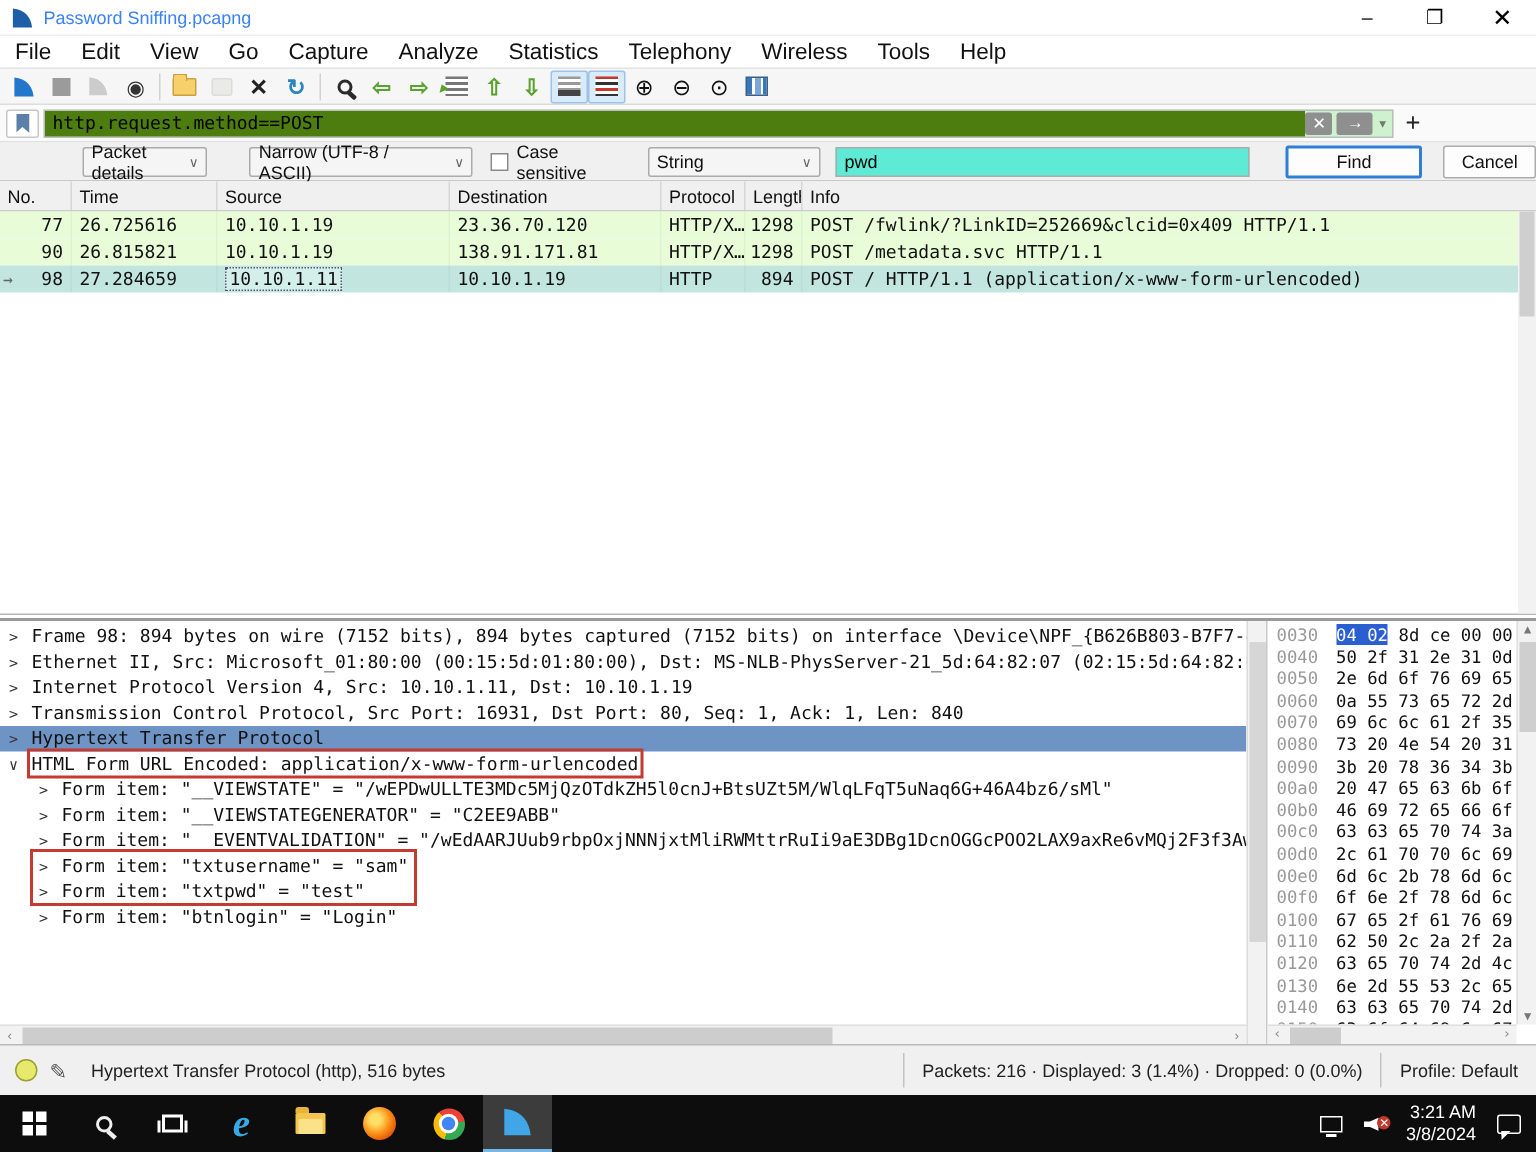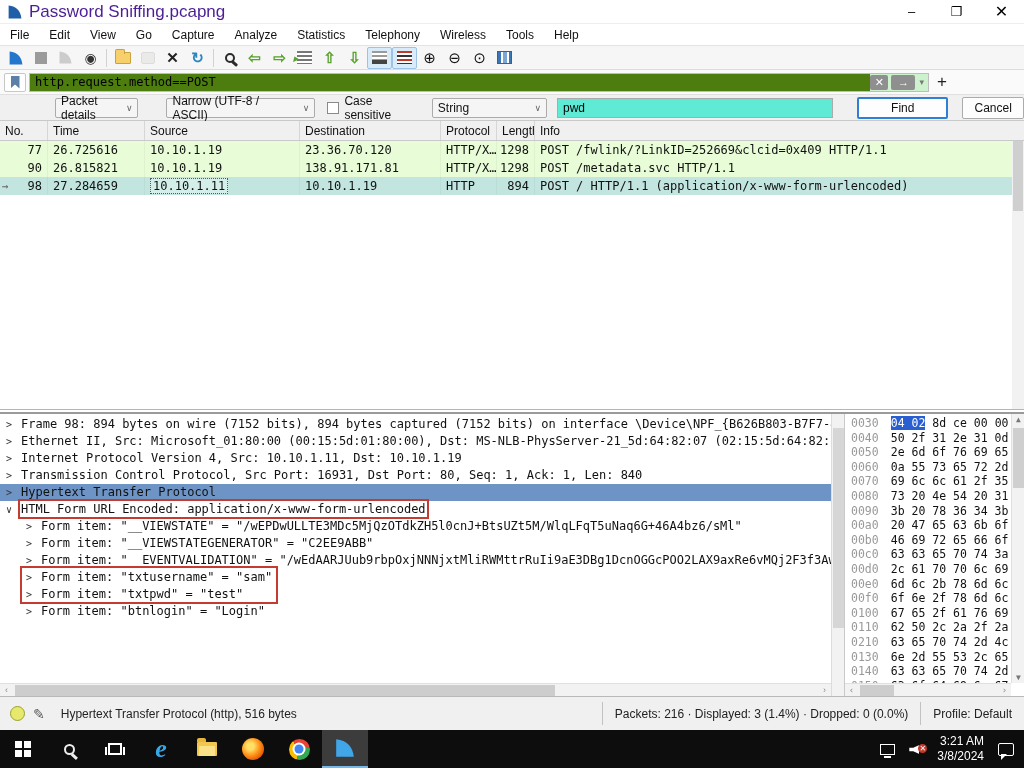--- a/index.html
+++ b/index.html
@@ -3,28 +3,28 @@
 <meta charset="utf-8">
 <style>
   * { margin:0; padding:0; box-sizing:border-box; }
   html,body { width:1024px; height:768px; overflow:hidden;
     font-family:"Liberation Sans", sans-serif; background:#fff; color:#111; }
 
   
   .titlebar { position:absolute; top:0; left:0; width:1024px; height:24px;
     background:#fff; display:flex; align-items:center; border-bottom:1px solid #eee; }
   .titlebar .appicon { margin:0 6px 0 7px; }
-  .titlebar .title { font-size:17px; color:#4c1d95; }
+  .titlebar .title { font-size:12px; color:#3b82f6; }
   .sysbtns { margin-left:auto; display:flex; height:100%; }
   .sysbtn { width:45px; height:100%; display:flex; align-items:center; justify-content:center;
     font-size:13px; color:#000; }
   .sysbtn.close { font-size:16px; }
 
   .menubar { position:absolute; top:24px; left:0; width:1024px; height:21px;
-    background:#fff; display:flex; align-items:center; font-size:12px; }
+    background:#fff; display:flex; align-items:center; font-size:15px; }
   .menuitem { padding:2px 10px; }
 
   .toolbar { position:absolute; top:45px; left:0; width:1024px; height:25px;
     background:#f6f6f6; border-top:1px solid #e3e3e3; border-bottom:1px solid #dcdcdc;
     display:flex; align-items:center; padding-left:3px; }
   .tbtn { width:25px; height:22px; display:flex; align-items:center; justify-content:center;
     font-size:15px; position:relative; }
   .tbtn.toggled { background:#d9eaf8; border:1px solid #9cc3e5; border-radius:2px; }
   .tsep { width:1px; height:18px; background:#d2d2d2; margin:0 3px; }
   .dis { opacity:.38; }
@@ -484,21 +484,21 @@
 
       <div class="hrow">
         <span class="hoff">0100</span><span class="hsel"></span><span>67 65 2f 61 76 69</span>
       </div>
 
       <div class="hrow">
         <span class="hoff">0110</span><span class="hsel"></span><span>62 50 2c 2a 2f 2a</span>
       </div>
 
       <div class="hrow">
-        <span class="hoff">0210</span><span class="hsel"></span><span>63 65 70 74 2d 4c</span>
+        <span class="hoff">0120</span><span class="hsel"></span><span>63 65 70 74 2d 4c</span>
       </div>
 
       <div class="hrow">
         <span class="hoff">0130</span><span class="hsel"></span><span>6e 2d 55 53 2c 65</span>
       </div>
 
       <div class="hrow">
         <span class="hoff">0140</span><span class="hsel"></span><span>63 63 65 70 74 2d</span>
       </div>
 

